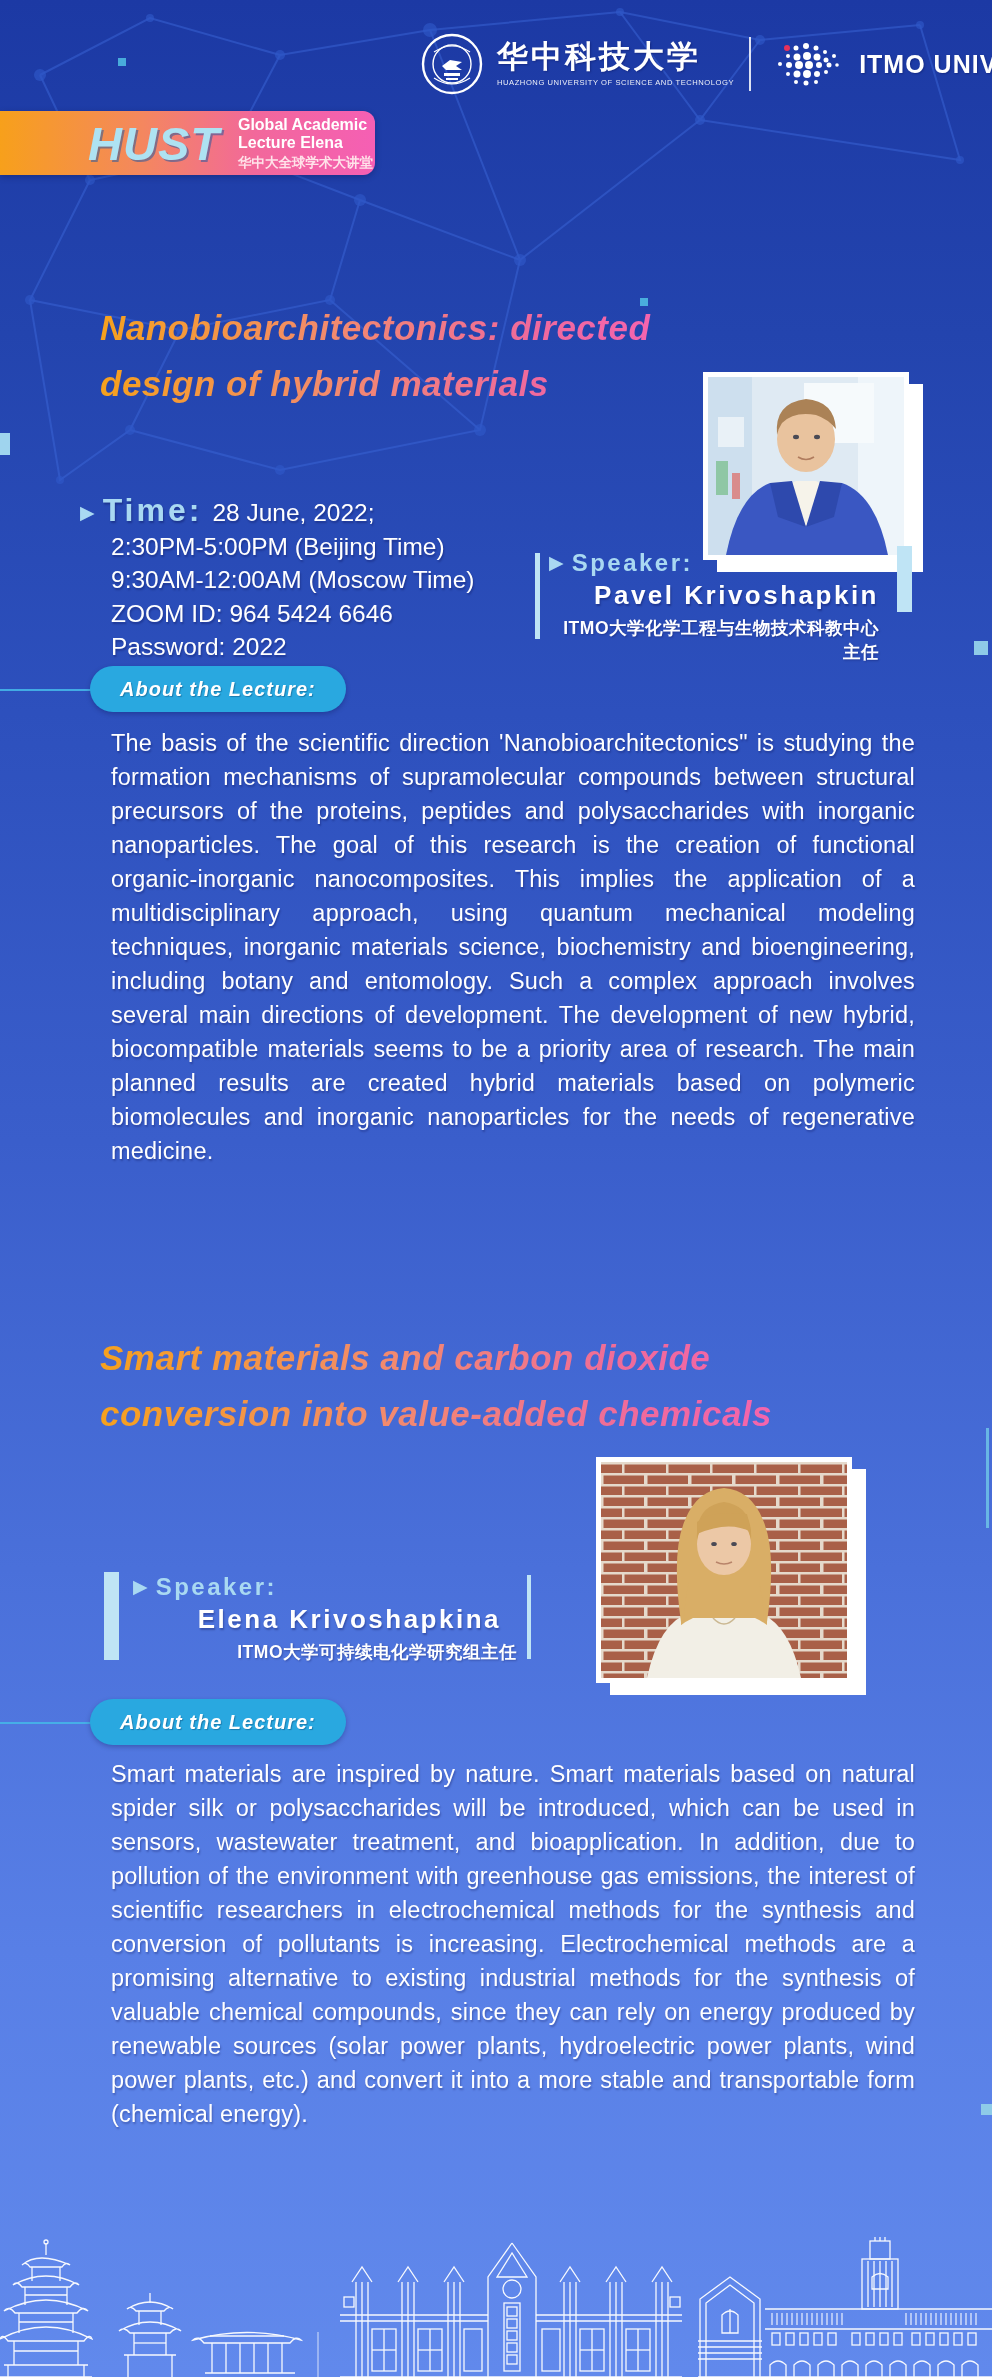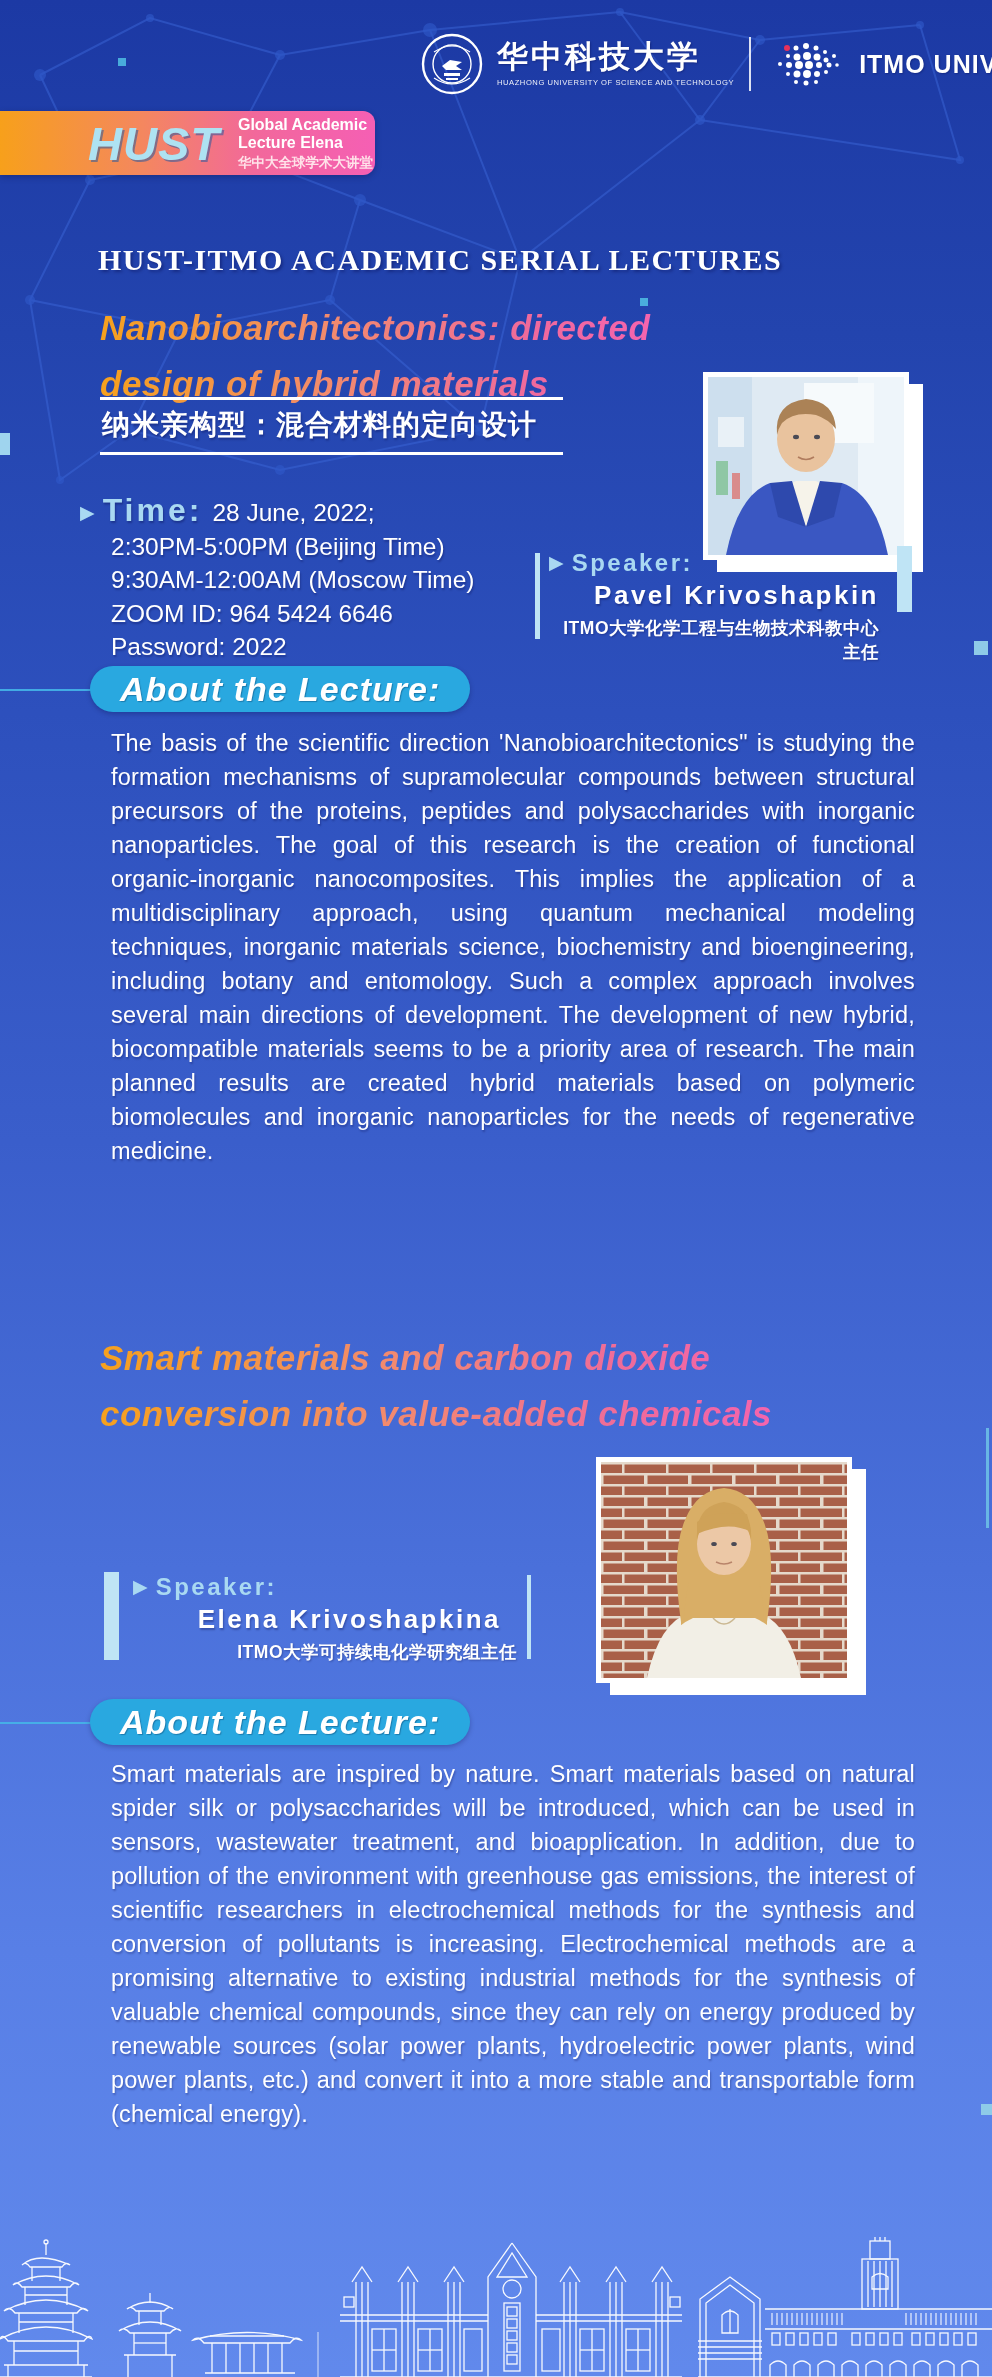--- a/index.html
+++ b/index.html
@@ -63,21 +63,21 @@
   .spk-name{font-weight:800;font-size:26px;letter-spacing:2.5px;margin-top:3px;text-shadow:1px 2px 2px rgba(0,0,60,.3);}
   .spk-zh{font-weight:700;font-size:17.5px;letter-spacing:.5px;margin-top:5px;text-shadow:1px 1px 2px rgba(0,0,60,.3);}
   .speaker1{position:absolute;left:549px;top:549px;width:330px;}
   .speaker1 .spk-name,.speaker1 .spk-zh{text-align:right;}
   .speaker2{position:absolute;left:133px;top:1573px;width:384px;}
   .speaker2 .spk-name{text-align:right;padding-right:16px;}
   .speaker2 .spk-zh{text-align:right;}
   
   .about-badge{
     position:absolute;left:90px;height:46px;padding:0 30px;border-radius:24px;background:#29a8e0;
-    display:flex;align-items:center;font-size:34px;font-weight:800;font-style:italic;letter-spacing:1px;
+    display:flex;align-items:center;font-size:20px;font-weight:800;font-style:italic;letter-spacing:1px;
     box-shadow:0 2px 5px rgba(0,0,50,.25);text-shadow:1px 1px 1px rgba(0,40,80,.35);
   }
   .about1{top:666px;}
   .about2{top:1699px;}
   .badge-line{position:absolute;left:0;width:92px;height:2px;background:#45b5e8;opacity:.9;}
   .bl1{top:689px;} .bl2{top:1722px;}
   .para{
     position:absolute;left:99px;width:804px;font-size:23.5px;line-height:34px;
     text-align:justify;text-shadow:1px 2px 2px rgba(0,0,60,.28);letter-spacing:.2px;margin-left:12px;
   }
@@ -195,25 +195,23 @@
 
     <div class="banner">
       <div class="banner-acronym">HUST</div>
       <div class="banner-text">
         <div class="banner-l1">Global Academic</div>
         <div class="banner-l2">Lecture Elena</div>
         <div class="banner-l3">华中大全球学术大讲堂</div>
       </div>
     </div>
 
-    <div class="title-en">HUST-ITMO ACADEMIC SERIAL LECTURES</div>
 
     <div class="grad-title lec1-title">Nanobioarchitectonics: directed
 design of hybrid materials</div>
-    <div class="zh-sub lec1-sub">纳米亲构型：混合材料的定向设计</div>
 
     <div class="photo photo1">
       <svg width="196" height="178" viewBox="0 0 196 178">
         <rect width="196" height="178" fill="#dfeaf3"></rect>
         <rect x="0" y="0" width="44" height="178" fill="#cddfee"></rect>
         <rect x="150" y="0" width="46" height="178" fill="#eef5fa"></rect>
         <rect x="96" y="6" width="70" height="60" fill="#f6fafc"></rect>
         <rect x="8" y="84" width="12" height="34" fill="#8fc7a5"></rect>
         <rect x="24" y="96" width="8" height="26" fill="#d98c8c"></rect>
         <rect x="10" y="40" width="26" height="30" fill="#e9f1f7"></rect>

